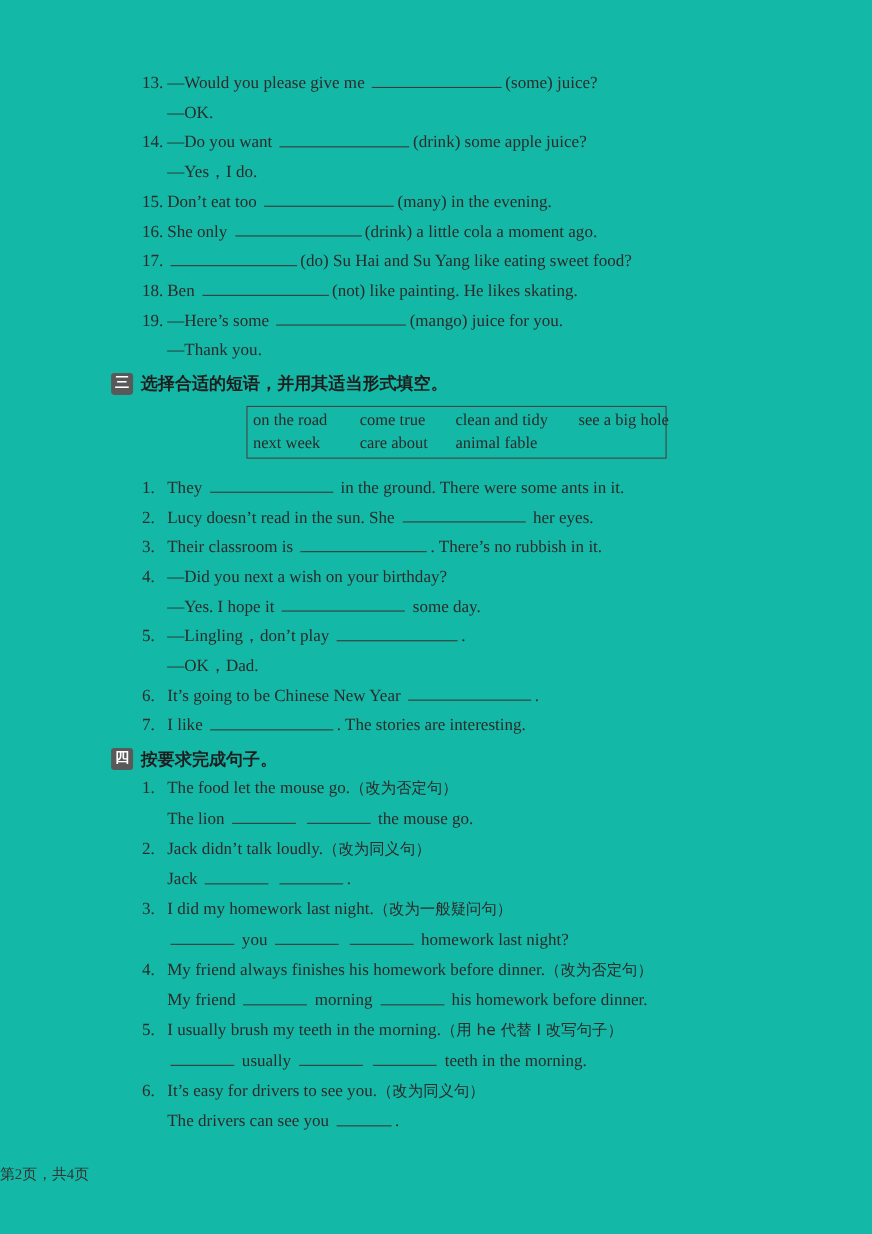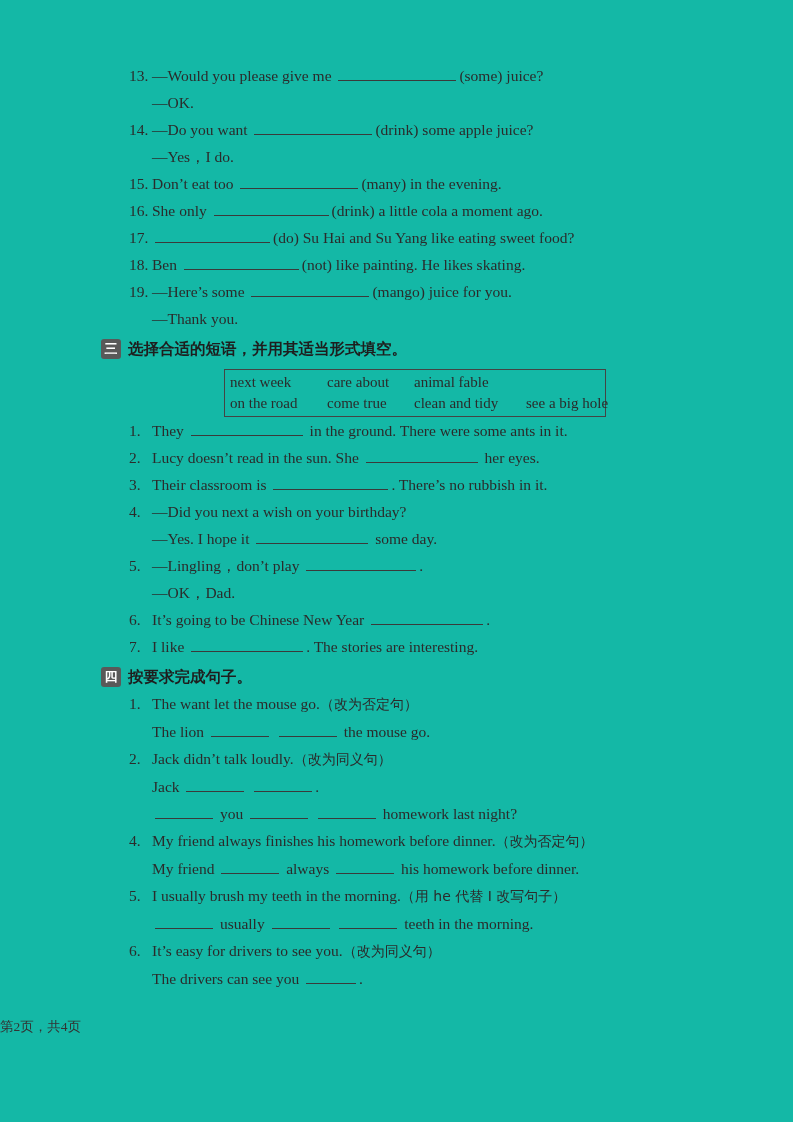--- a/index.html
+++ b/index.html
@@ -35,21 +35,21 @@
     border-radius:3px;background:#595959;color:#ffffff;
     font-size:13px;text-align:center;font-weight:bold;
   }
   .phrase-box{
     margin:7px 0 0 224px;width:380px;
     border:1px solid #444;font-size:15px;
     padding:2px 0;
   }
   .pb-row{display:grid;grid-template-columns:97px 87px 112px auto;line-height:21px;padding-left:5px;}
   .pb-cell{white-space:nowrap;}
-  .sec3-items{}
+  .sec3-items{margin-top:13px;}
   .footer{
     margin-top:26px;text-align:left;
     font-size:13.5px;color:#333;
   }
 </style>
 </head>
 <body>
 
 <div class="page">
 
@@ -66,29 +66,29 @@
       <div class="line cont"><span>—Thank you.</span></div>
     </div>
 
   <div class="sec-header">
     <span class="badge">三</span>
     <span>选择合适的短语，并用其适当形式填空。</span>
   </div>
 
   <div class="phrase-box" id="phrase-box">
       <div class="pb-row">
-        <span class="pb-cell">next week</span>
-        <span class="pb-cell">care about</span>
-        <span class="pb-cell">animal fable</span>
-      </div>
-      <div class="pb-row">
         <span class="pb-cell">on the road</span>
         <span class="pb-cell">come true</span>
         <span class="pb-cell">clean and tidy</span>
         <span class="pb-cell">see a big hole</span>
+      </div>
+      <div class="pb-row">
+        <span class="pb-cell">next week</span>
+        <span class="pb-cell">care about</span>
+        <span class="pb-cell">animal fable</span>
       </div>
     </div>
 
   <div class="items sec3-items" id="section3-items">
       <div class="line"><span class="num">1.</span><span>They </span><span class="blank" style="width: 112px;"></span><span> in the ground. There were some ants in it.</span></div>
       <div class="line"><span class="num">2.</span><span>Lucy doesn’t read in the sun. She </span><span class="blank" style="width: 112px;"></span><span> her eyes.</span></div>
       <div class="line"><span class="num">3.</span><span>Their classroom is </span><span class="blank" style="width: 115px;"></span><span>. There’s no rubbish in it.</span></div>
       <div class="line"><span class="num">4.</span><span>—Did you next a wish on your birthday?</span></div>
       <div class="line cont"><span>—Yes. I hope it </span><span class="blank" style="width: 112px;"></span><span> some day.</span></div>
       <div class="line"><span class="num">5.</span><span>—Lingling，don’t play </span><span class="blank" style="width: 110px;"></span><span>.</span></div>
@@ -96,27 +96,28 @@
       <div class="line"><span class="num">6.</span><span>It’s going to be Chinese New Year </span><span class="blank" style="width: 112px;"></span><span>.</span></div>
       <div class="line"><span class="num">7.</span><span>I like </span><span class="blank" style="width: 112px;"></span><span>. The stories are interesting.</span></div>
     </div>
 
   <div class="sec-header">
     <span class="badge">四</span>
     <span>按要求完成句子。</span>
   </div>
 
   <div class="items" id="section4-items">
-      <div class="line"><span class="num">1.</span><span>The want let the mouse go.</span><span class="cn">（改为否定句）</span></div>
+      <div class="line"><span class="num">1.</span><span>The food let the mouse go.</span><span class="cn">（改为否定句）</span></div>
       <div class="line cont"><span>The lion </span><span class="blank" style="width: 58px;"></span><span> </span><span class="blank" style="width: 58px;"></span><span> the mouse go.</span></div>
       <div class="line"><span class="num">2.</span><span>Jack didn’t talk loudly.</span><span class="cn">（改为同义句）</span></div>
       <div class="line cont"><span>Jack </span><span class="blank" style="width: 58px;"></span><span> </span><span class="blank" style="width: 58px;"></span><span>.</span></div>
+      <div class="line"><span class="num">3.</span><span>I did my homework last night.</span><span class="cn">（改为一般疑问句）</span></div>
       <div class="line cont"><span class="blank" style="width: 58px;"></span><span> you </span><span class="blank" style="width: 58px;"></span><span> </span><span class="blank" style="width: 58px;"></span><span> homework last night?</span></div>
       <div class="line"><span class="num">4.</span><span>My friend always finishes his homework before dinner.</span><span class="cn">（改为否定句）</span></div>
-      <div class="line cont"><span>My friend </span><span class="blank" style="width: 58px;"></span><span> always </span><span class="blank" style="width: 58px;"></span><span> his homework before dinner.</span></div>
+      <div class="line cont"><span>My friend </span><span class="blank" style="width: 58px;"></span><span> morning </span><span class="blank" style="width: 58px;"></span><span> his homework before dinner.</span></div>
       <div class="line"><span class="num">5.</span><span>I usually brush my teeth in the morning.</span><span class="cn">（用 he 代替 I 改写句子）</span></div>
       <div class="line cont"><span class="blank" style="width: 58px;"></span><span> usually </span><span class="blank" style="width: 58px;"></span><span> </span><span class="blank" style="width: 58px;"></span><span> teeth in the morning.</span></div>
       <div class="line"><span class="num">6.</span><span>It’s easy for drivers to see you.</span><span class="cn">（改为同义句）</span></div>
       <div class="line cont"><span>The drivers can see you </span><span class="blank" style="width: 50px;"></span><span>.</span></div>
     </div>
 
   <div class="footer">第2页，共4页</div>
 
 </div>
 

